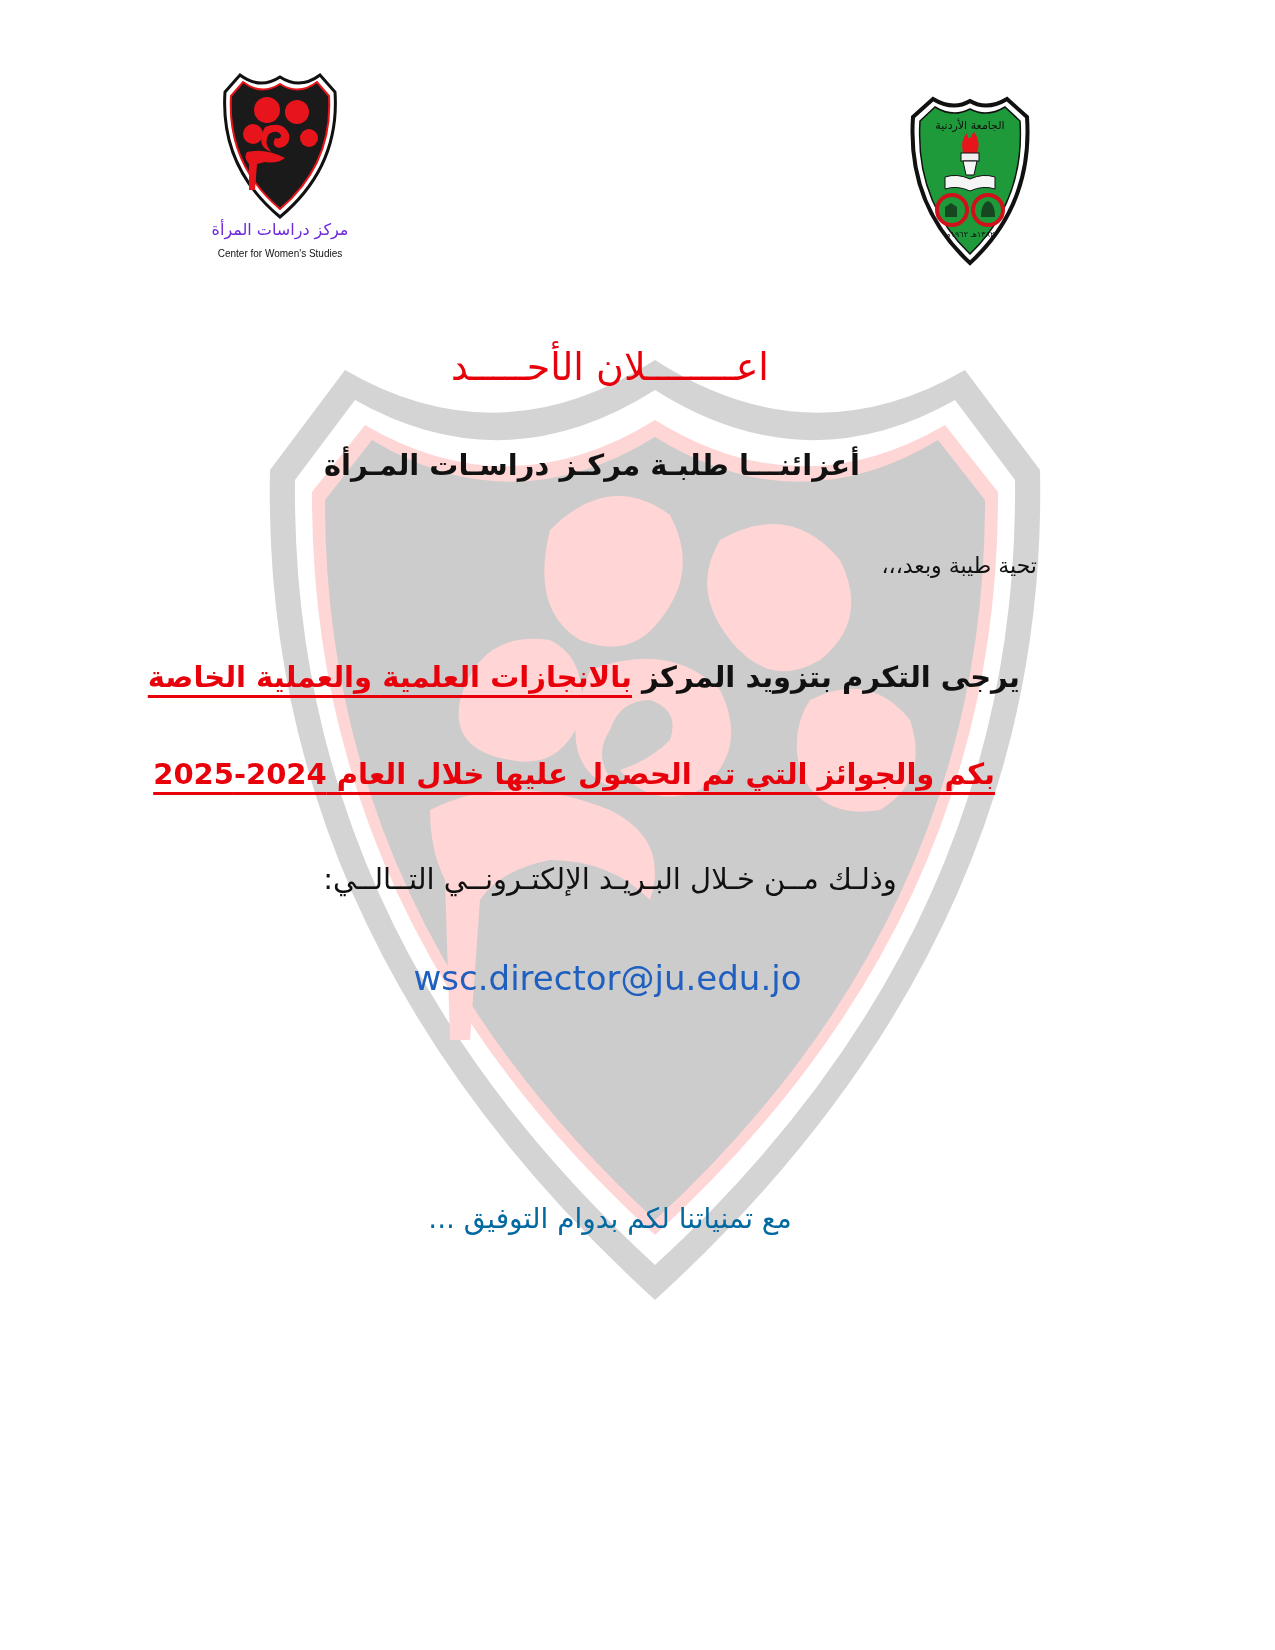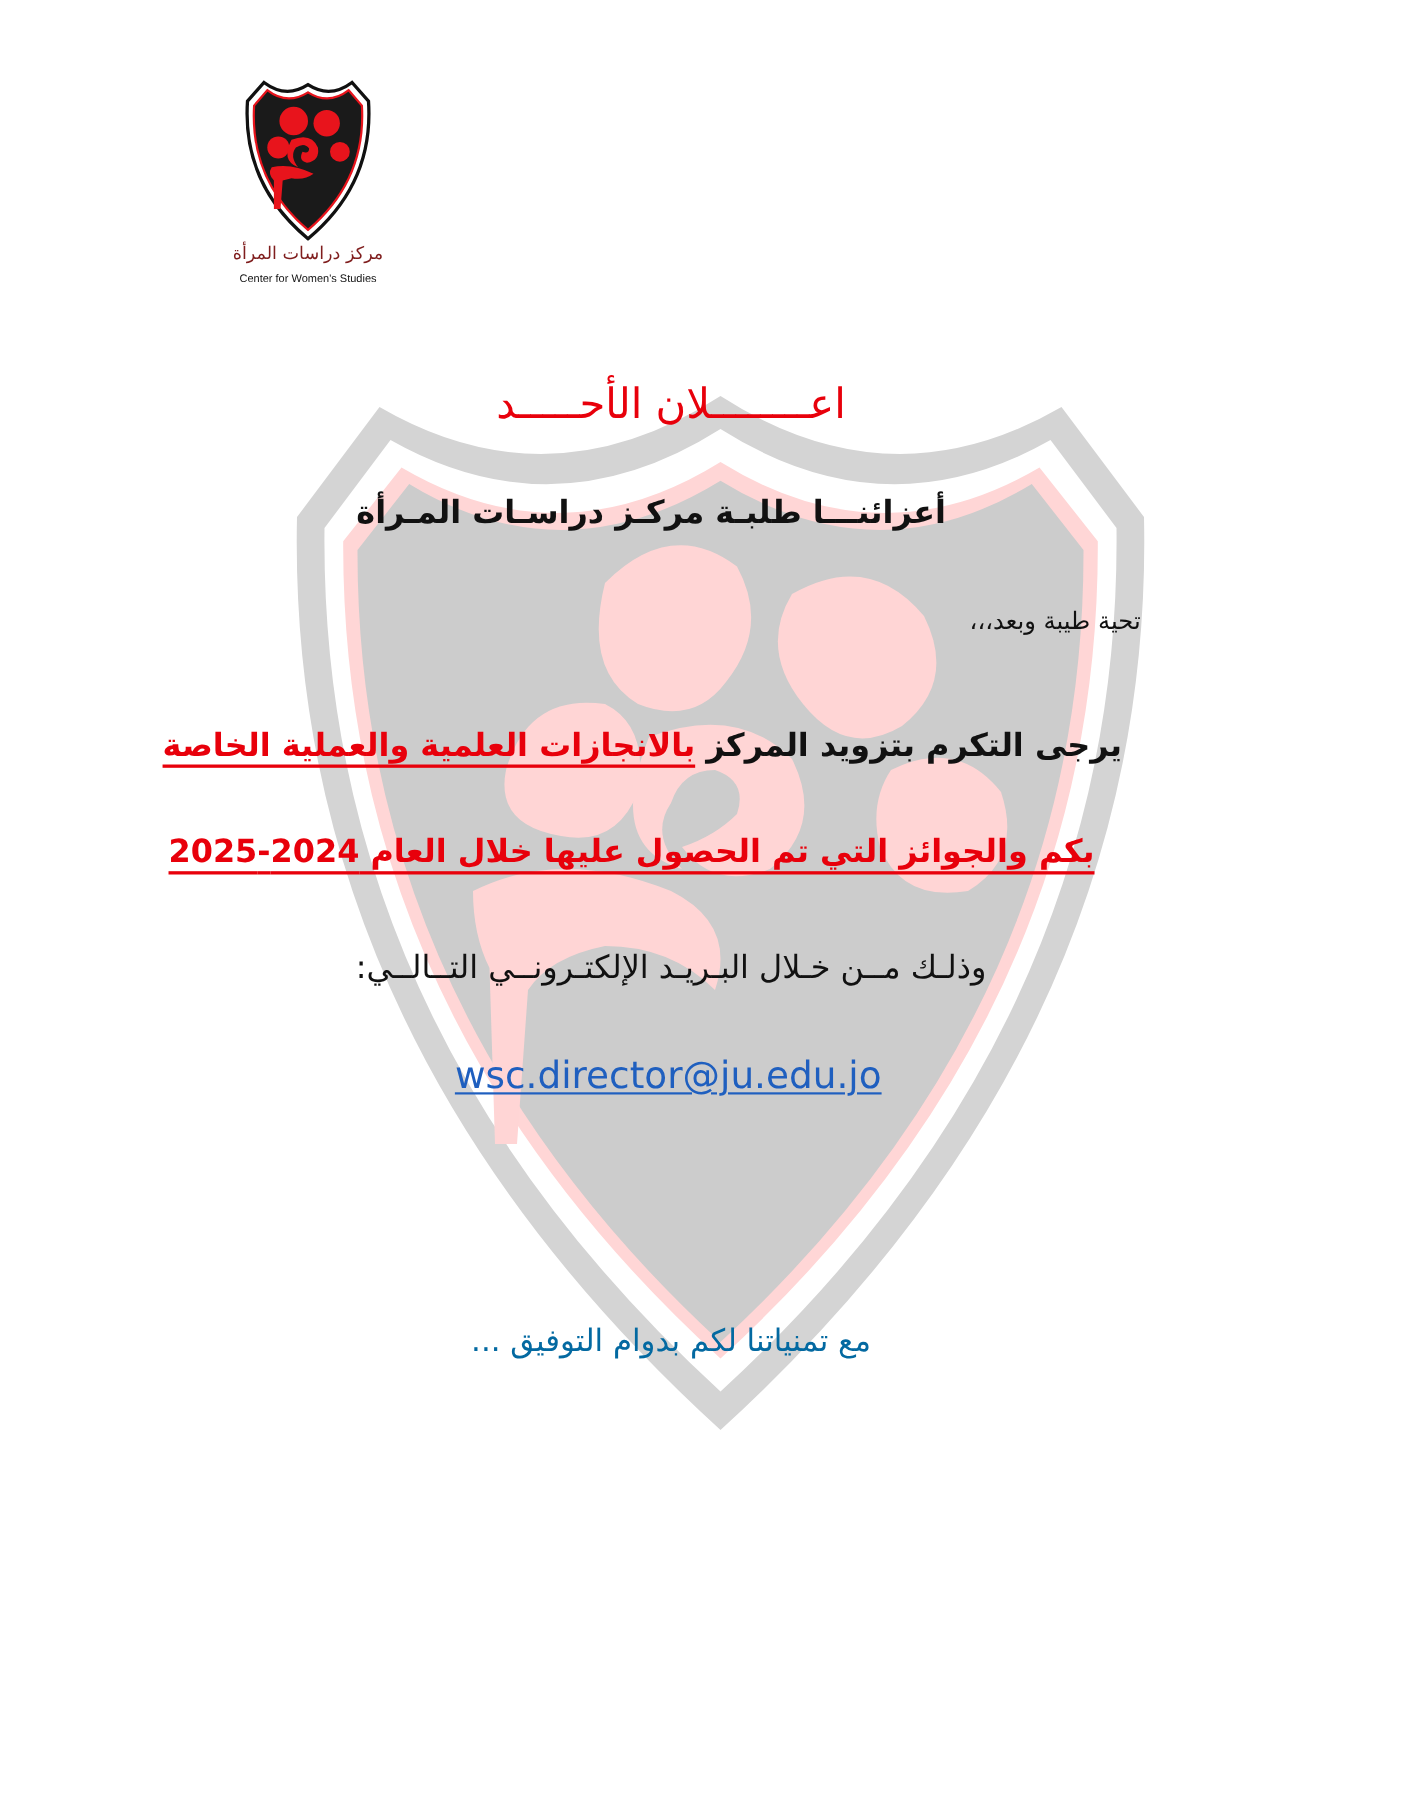--- a/index.html
+++ b/index.html
@@ -1,34 +1,34 @@
 <!DOCTYPE html>
 <html><head>
 <meta charset="utf-8">
 <style>
   html, body { margin: 0; padding: 0; background: #ffffff; }
   body { width: 1275px; height: 1650px; position: relative; overflow: hidden; font-family: "DejaVu Sans", "Liberation Sans", sans-serif; }
   .page { position: absolute; left: 0; top: 0; width: 1275px; height: 1650px; background: #fff; }
   .watermark { position: absolute; left: 250px; top: 340px; width: 810px; height: 980px; z-index: 0; }
   .logo-left { position: absolute; left: 205px; top: 72px; width: 150px; height: 200px; z-index: 2; }
   .logo-left svg { display: block; }
-  .cws-ar { position: absolute; left: 0; top: 148px; width: 150px; text-align: center; font-size: 16px; color: #7f1d1d; direction: rtl; white-space: nowrap; }
+  .cws-ar { position: absolute; left: 0; top: 148px; width: 150px; text-align: center; font-size: 16px; color: #6d28d9; direction: rtl; white-space: nowrap; }
   .cws-en { position: absolute; left: 0; top: 176px; width: 150px; text-align: center; font-size: 10px; color: #111; white-space: nowrap; font-family: "Liberation Sans", sans-serif; }
   .logo-right { position: absolute; left: 905px; top: 95px; width: 130px; height: 172px; z-index: 2; }
   .content { position: absolute; left: 0; top: 0; width: 1275px; height: 1650px; z-index: 3; direction: rtl; }
   .line { position: absolute; white-space: nowrap; direction: rtl; }
   .title { top: 345px; left: 350px; width: 520px; text-align: center; color: #e8000b; font-size: 38px; font-family: "DejaVu Sans", sans-serif; letter-spacing: 2px; }
   .greet-to { top: 448px; left: 360px; width: 500px; text-align: center; font-size: 29px; font-weight: bold; color: #111; }
   .salute { top: 553px; right: 238px; font-size: 22px; color: #111; }
   .req1 { top: 660px; right: 255px; font-size: 29px; font-weight: bold; color: #111; }
   .req1 .hl { color: #e8000b; text-decoration: underline; text-decoration-thickness: 3px; text-underline-offset: 8px; }
   .req2 { top: 757px; left: 215px; width: 780px; text-align: center; font-size: 29px; font-weight: bold; color: #e8000b; text-decoration: underline; text-decoration-thickness: 3px; text-underline-offset: 8px; }
   .via { top: 862px; left: 310px; width: 600px; text-align: center; font-size: 29px; color: #111; }
   .email { top: 958px; left: 410px; width: 395px; text-align: center; font-size: 34px; direction: ltr; }
-  .email a { color: #1f5fbf; text-decoration: underline; text-decoration-thickness: 2px; text-underline-offset: 4px; }
+  .email a { color: #1f5fbf; text-decoration-thickness: 2px; text-underline-offset: 4px; }
   .deadline { top: 1074px; left: 240px; width: 740px; text-align: center; font-size: 28px; color: #111; }
   .deadline b { font-weight: bold; }
   .wishes { top: 1202px; left: 400px; width: 420px; text-align: center; font-size: 28px; color: #0369a1; }
 </style>
 </head>
 <body>
 
 <div class="page">
 
   <svg class="watermark" viewBox="0 0 810 980">
@@ -56,20 +56,36 @@
         <circle cx="48" cy="62" r="10"></circle>
         <circle cx="104" cy="66" r="9"></circle>
         <path d="M60 55 Q78 48 84 62 Q86 74 74 76 Q66 74 70 66 Q76 68 76 63 Q72 57 64 62 Q58 70 66 80 Q50 74 60 55 Z"></path>
         <path d="M42 80 Q60 76 80 86 Q72 92 60 90 L52 92 L50 118 L44 118 L44 92 Q38 86 42 80 Z"></path>
       </g>
     </svg>
     <div class="cws-ar">مركز دراسات المرأة</div>
     <div class="cws-en">Center for Women's Studies</div>
   </div>
 
+  <div class="logo-right">
+    <svg width="130" height="172" viewBox="0 0 130 172">
+      <path d="M8 22 L28 4 Q48 16 65 6 Q82 16 102 4 L122 22 Q128 110 65 168 Q2 110 8 22 Z" fill="#fff" stroke="#111" stroke-width="4"></path>
+      <path d="M15 26 L30 12 Q48 23 65 14 Q82 23 100 12 L115 26 Q120 106 65 159 Q10 106 15 26 Z" fill="#1e9a3a" stroke="#111" stroke-width="1.5"></path>
+      <text x="65" y="34" text-anchor="middle" font-size="11" fill="#111" font-family="DejaVu Sans, sans-serif">الجامعة الأردنية</text>
+      <path d="M58 58 Q55 45 62 38 Q63 46 66 42 Q68 36 70 38 Q76 48 72 58 Z" fill="#e8141c"></path>
+      <rect x="56" y="58" width="18" height="8" fill="#eee" stroke="#111" stroke-width="1"></rect>
+      <path d="M58 66 L72 66 L69 80 L61 80 Z" fill="#f5f5f5" stroke="#111" stroke-width="1"></path>
+      <path d="M40 82 Q52 78 65 84 Q78 78 90 82 L90 94 Q78 90 65 96 Q52 90 40 94 Z" fill="#f5f5f5" stroke="#111" stroke-width="1"></path>
+      <circle cx="47" cy="115" r="15" fill="#1e9a3a" stroke="#d0101a" stroke-width="4"></circle>
+      <circle cx="83" cy="115" r="15" fill="#1e9a3a" stroke="#d0101a" stroke-width="4"></circle>
+      <path d="M40 122 L40 112 L46 108 L52 112 L52 122 Z" fill="#111" opacity="0.6"></path>
+      <path d="M76 122 Q76 108 83 106 Q90 108 90 122 Z" fill="#111" opacity="0.6"></path>
+      <text x="65" y="142" text-anchor="middle" font-size="8" fill="#111" font-family="DejaVu Sans, sans-serif">١٣٨٢هـ ١٩٦٢م</text>
+    </svg>
+  </div>
 
   <div class="content">
     <div class="line title">اعــــــــلان الأحـــــد</div>
 
     <div class="line greet-to">أعزائنـــا طلبـة مركـز دراسـات المـرأة</div>
 
     <div class="line salute">تحية طيبة وبعد،،،</div>
 
     <div class="line req1"><span>يرجى التكرم  بتزويد المركز </span><span class="hl">بالانجازات العلمية والعملية الخاصة</span></div>
 

